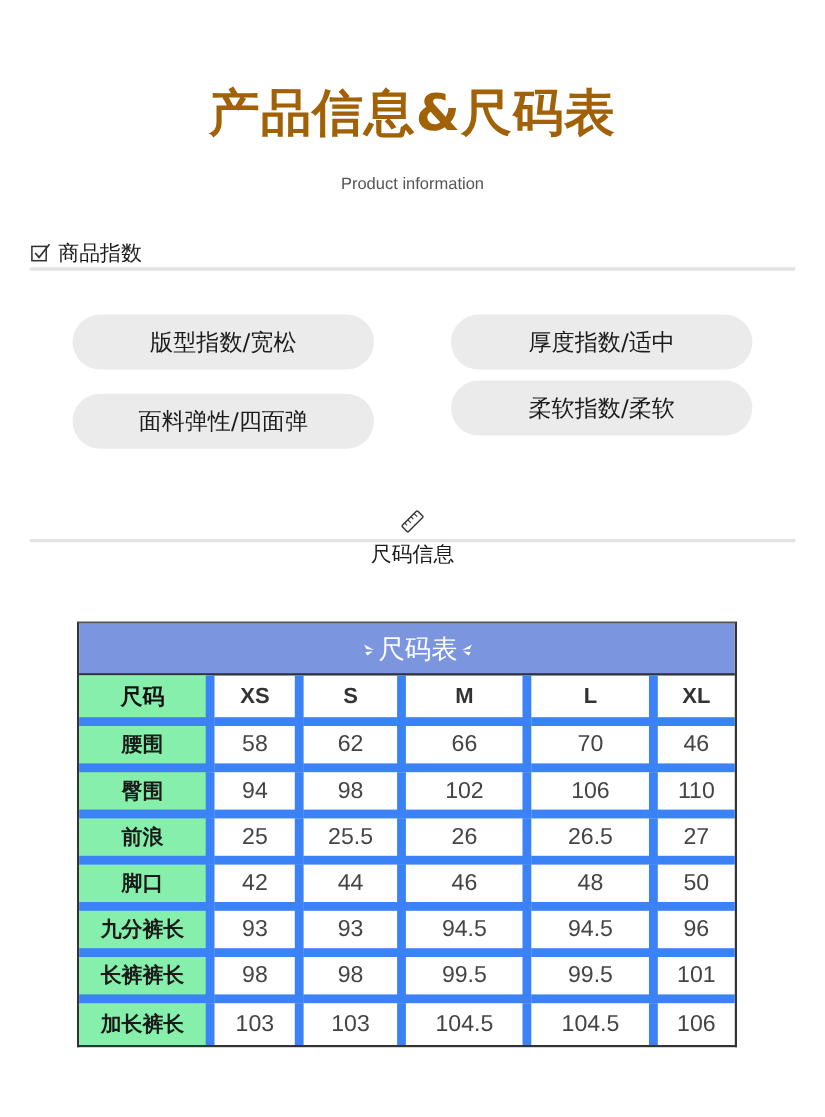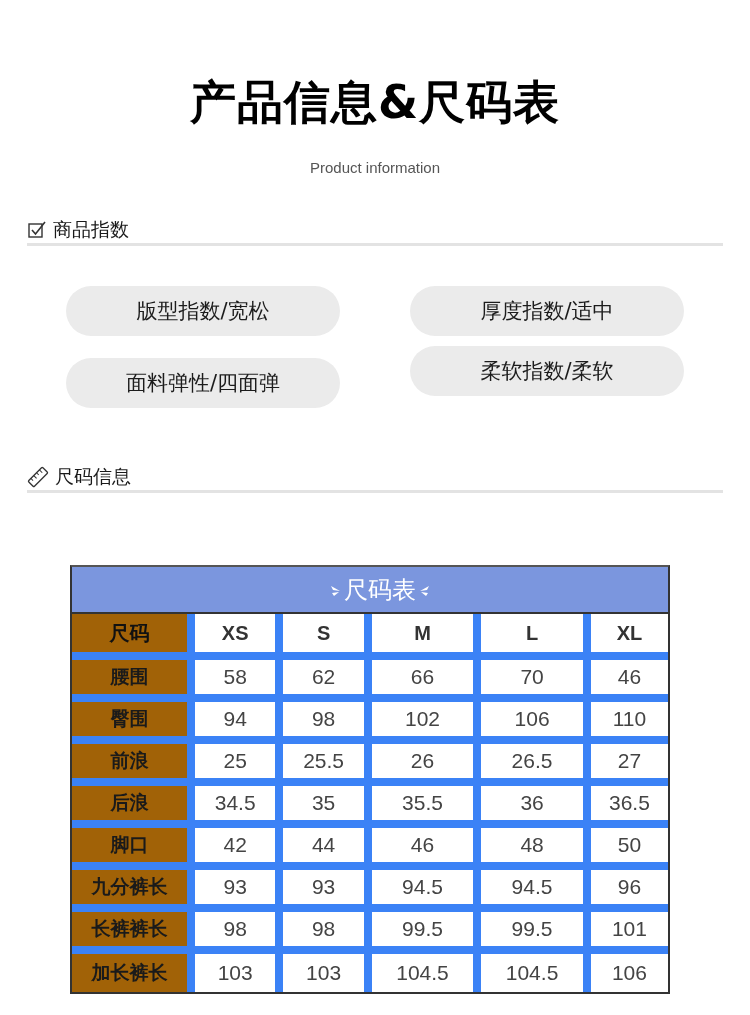--- a/index.html
+++ b/index.html
@@ -3,35 +3,35 @@
 <meta charset="utf-8">
 <style>
   * { margin: 0; padding: 0; box-sizing: border-box; }
   body {
     width: 750px; height: 1015px; background: #ffffff; overflow: hidden;
     font-family: "DejaVu Sans", "Liberation Sans", sans-serif; color: #1a1a1a;
     position: relative;
   }
   .title {
     position: absolute; top: 72px; left: 0; width: 750px; text-align: center;
-    font-size: 46px; font-weight: bold; letter-spacing: 1px; color: #000000;
+    font-size: 46px; font-weight: bold; letter-spacing: 1px; color: #a16207;
   }
   .subtitle {
     position: absolute; top: 159px; left: 0; width: 750px; text-align: center;
     font-size: 15px; color: #555; font-family: "Liberation Sans", sans-serif;
   }
   .section-head {
     position: absolute; left: 27px; width: 696px; height: 30px;
     display: flex; align-items: center; gap: 6px;
     border-bottom: 3px solid #e3e3e3;
   }
   .section-head .label { font-size: 19px; color: #1a1a1a; }
   .section-head svg { display: block; }
   #sec1 { top: 216px; }
-  #sec2 { top: 463px; }
+  #sec2 { top: 463px; flex-direction: column; }
   .pill {
     position: absolute; width: 274px; height: 50px; border-radius: 25px;
     background: #ebebeb; display: flex; align-items: center; justify-content: center;
     font-size: 21px; color: #1c1c1c;
   }
   #pill0 { left: 66px; top: 286px; }
   #pill1 { left: 410px; top: 286px; }
   #pill2 { left: 66px; top: 358px; }
   #pill3 { left: 410px; top: 346px; }
 
@@ -50,21 +50,21 @@
   table { border-collapse: collapse; width: 100%; }
   td {
     border: 8px solid #3b82f6; height: 42px; text-align: center; vertical-align: middle;
     font-size: 21px; color: #444; font-family: "Liberation Sans", sans-serif;
   }
   tr:first-child td { border-top: none; }
   tr td:first-child { border-left: none; }
   tr td:last-child { border-right: none; }
   tr:last-child td { border-bottom: none; }
   td.rowlabel {
-    background: #a16207; width: 119px; font-weight: bold; color: #1a1a1a;
+    background: #86efac; width: 119px; font-weight: bold; color: #1a1a1a;
     font-family: "DejaVu Sans", sans-serif; font-size: 19px;
   }
   tr.head td { font-weight: bold; color: #333; font-size: 20px; }
   tr.head td.rowlabel { color: #111; }
 </style>
 </head>
 <body>
 
 <div class="title">产品信息&amp;尺码表</div>
 <div class="subtitle">Product information</div>
@@ -143,28 +143,20 @@
         </tr>
         <tr>
           <td class="rowlabel">前浪</td>
           <td>25</td>
           <td>25.5</td>
           <td>26</td>
           <td>26.5</td>
           <td>27</td>
         </tr>
         <tr>
-          <td class="rowlabel">后浪</td>
-          <td>34.5</td>
-          <td>35</td>
-          <td>35.5</td>
-          <td>36</td>
-          <td>36.5</td>
-        </tr>
-        <tr>
           <td class="rowlabel">脚口</td>
           <td>42</td>
           <td>44</td>
           <td>46</td>
           <td>48</td>
           <td>50</td>
         </tr>
         <tr>
           <td class="rowlabel">九分裤长</td>
           <td>93</td>

